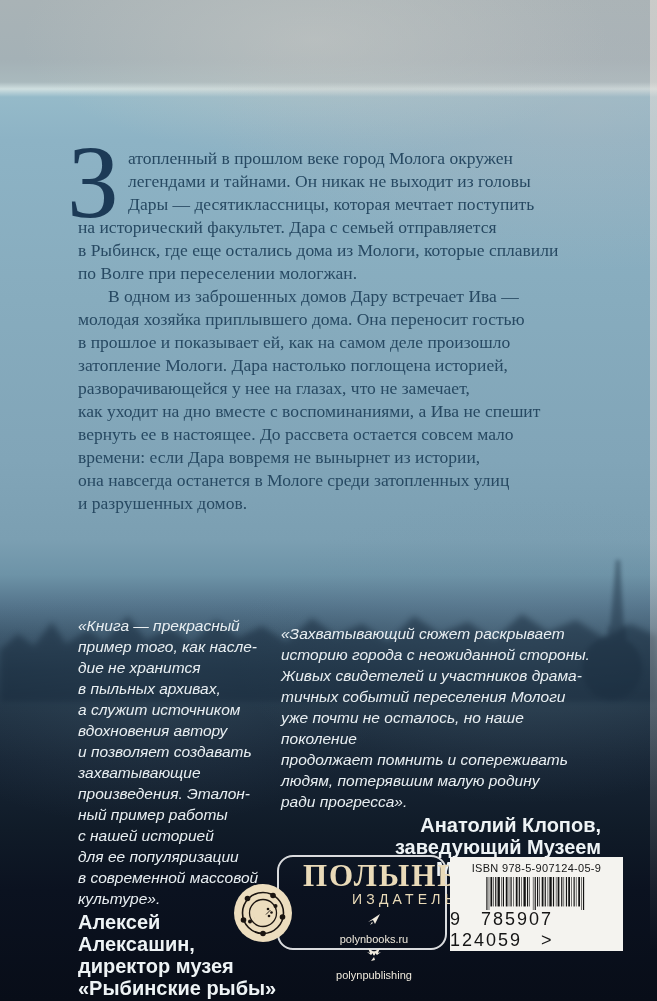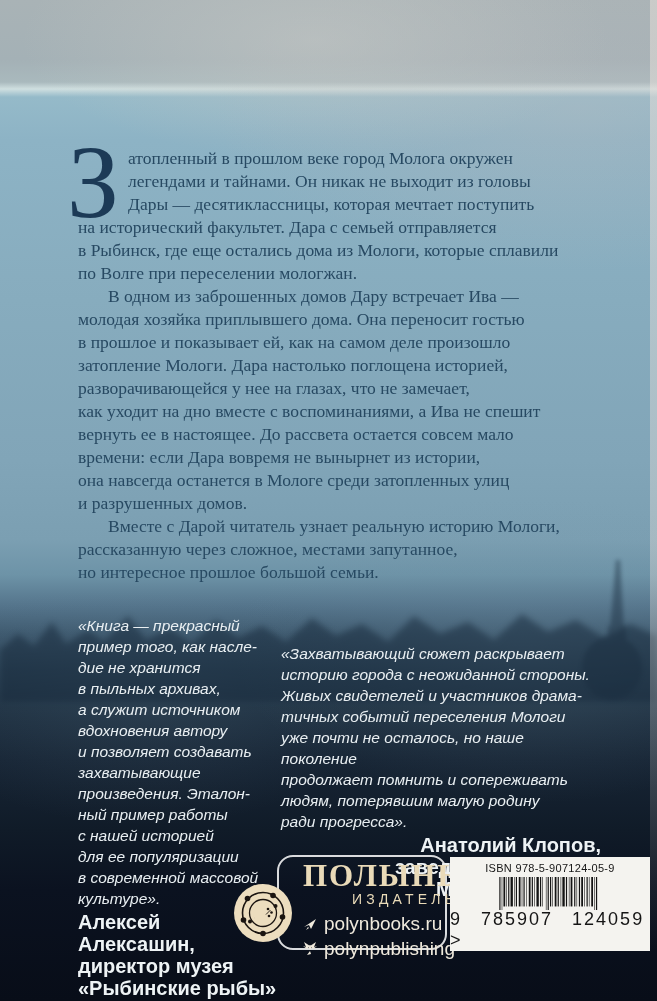--- a/index.html
+++ b/index.html
@@ -29,36 +29,36 @@
   .annotation p.indent{text-indent:30px;}
   .dropcap{float:left;width:62px;height:69px;margin-left:-16px;margin-right:4px;
     font-size:104px;line-height:69px;color:#1c3a56;text-align:center;
     font-family:"Liberation Serif",serif;}
   
   .quote{font-family:"Liberation Sans",sans-serif;font-style:italic;
     color:#e9eff2;font-size:15.5px;line-height:21px;white-space:pre-line;margin-top:15px;}
   .attr{font-family:"Liberation Sans",sans-serif;font-weight:bold;
     color:#eef3f5;font-size:20px;line-height:22px;white-space:pre-line;margin-top:2px;}
   .review-left{position:absolute;left:78px;top:600px;width:200px;}
-  .review-right{position:absolute;left:281px;top:628px;width:320px;}
+  .review-right{position:absolute;left:281px;top:608px;width:320px;}
   .review-right .attr{text-align:right;}
   
   .pub-card{position:absolute;left:277px;top:855px;width:170px;height:95px;
     border:2px solid rgba(235,237,238,.92);border-radius:16px;box-sizing:border-box;
     padding:5px 0 0 24px;}
   .pub-name{font-family:"Liberation Serif",serif;font-weight:bold;color:#e9dab8;
     font-size:31px;line-height:28px;letter-spacing:2px;}
   .pub-sub{font-family:"Liberation Sans",sans-serif;color:#e9dab8;
     font-size:14px;letter-spacing:4.2px;margin:1px 0 6px 1px;padding-left:48px;}
   .pub-link{display:flex;align-items:center;gap:7px;margin:3px 0;
-    font-family:"Liberation Sans",sans-serif;color:#efe9dc;font-size:19px;}
+    font-family:"Liberation Sans",sans-serif;color:#efe9dc;font-size:11px;flex-direction:column;}
   .pub-link svg{flex:0 0 auto;}
   .logo-circle{position:absolute;left:233px;top:883px;width:60px;height:60px;}
   
-  .barcode-box{position:absolute;left:450px;top:857px;width:200px;height:94px;
+  .barcode-box{position:absolute;left:450px;top:857px;width:173px;height:94px;
     background:#f4f3ef;font-family:"Liberation Sans",sans-serif;color:#151515;
     display:flex;flex-direction:column;align-items:center;}
   .isbn-label{font-size:11px;margin-top:5px;letter-spacing:.3px;}
   .bars{margin-top:3px;}
   .barcode-digits{font-size:18px;margin-top:-1px;word-spacing:12px;letter-spacing:2px;}
 </style>
 </head>
 <body>
 
 <div class="cover">
@@ -87,23 +87,20 @@
     <p class="indent">В одном из заброшенных домов Дару встречает Ива —
 молодая хозяйка приплывшего дома. Она переносит гостью
 в прошлое и показывает ей, как на самом деле произошло
 затопление Мологи. Дара настолько поглощена историей,
 разворачивающейся у нее на глазах, что не замечает,
 как уходит на дно вместе с воспоминаниями, а Ива не спешит
 вернуть ее в настоящее. До рассвета остается совсем мало
 времени: если Дара вовремя не вынырнет из истории,
 она навсегда останется в Мологе среди затопленных улиц
 и разрушенных домов.</p>
-    <p class="indent">Вместе с Дарой читатель узнает реальную историю Мологи,
-рассказанную через сложное, местами запутанное,
-но интересное прошлое большой семьи.</p>
   </div>
 
   <div class="review-left">
     <div class="quote">«Книга — прекрасный
 пример того, как насле-
 дие не хранится
 в пыльных архивах,
 а служит источником
 вдохновения автору
 и позволяет создавать

